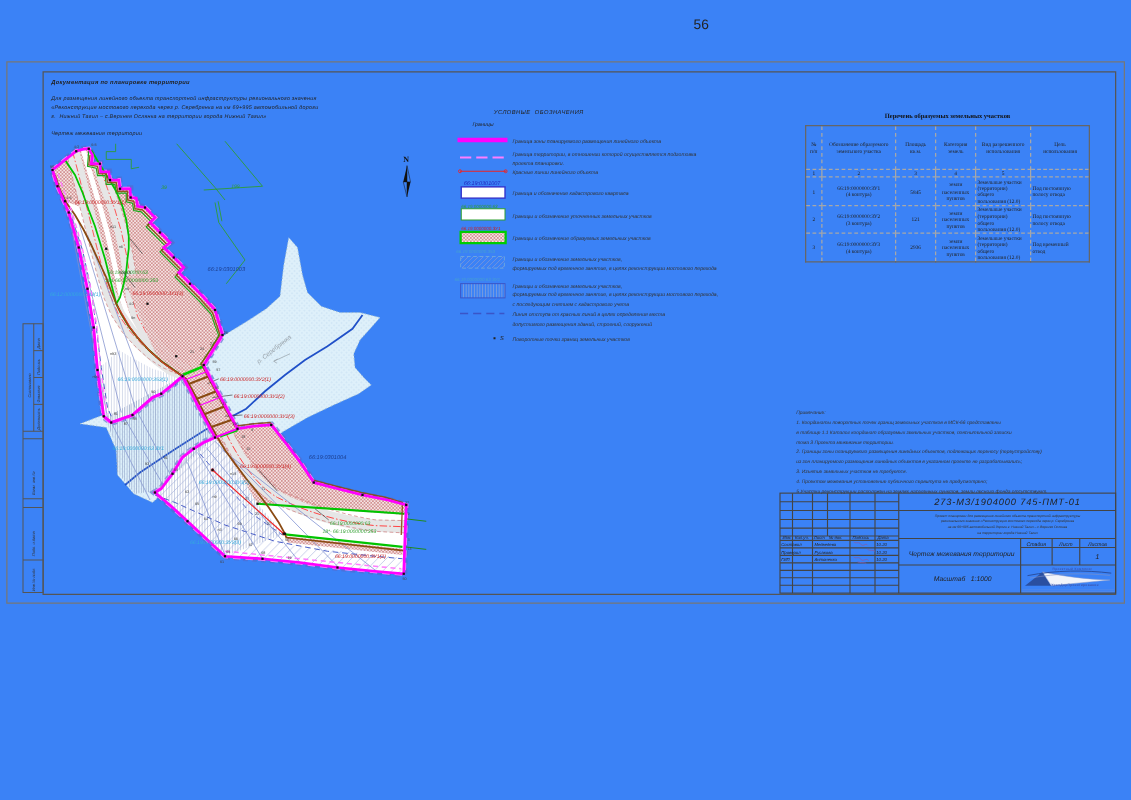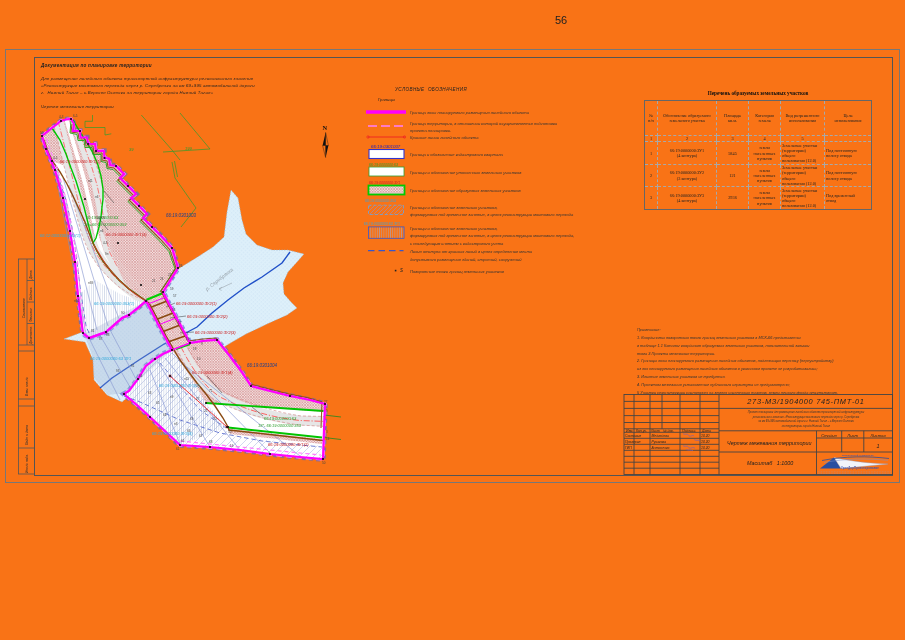--- a/index.html
+++ b/index.html
@@ -1,16 +1,16 @@
 <!DOCTYPE html>
 <html><head>
 <meta charset="utf-8">
 <style>
 html,body{margin:0;padding:0;background:#fff;}
-.page{position:relative;width:905px;height:640px;background:#f97316;overflow:hidden;
+.page{position:relative;width:905px;height:640px;background:#3b82f6;overflow:hidden;
   font-family:"Liberation Sans",sans-serif;}
 .abs{position:absolute;}
 .it{font-style:italic;color:#222;}
 .outer{left:5px;top:49px;width:893px;height:432px;border:1px solid #777;}
 .inner{left:34px;top:57px;width:857px;height:417px;border:1.5px solid #555;}
 .pgnum{left:548px;top:13.5px;width:26px;text-align:center;font-size:11px;color:#222;}
 .h1{left:41px;top:63px;font-size:4.6px;font-weight:bold;letter-spacing:.25px;}
 .p1{left:41px;top:76px;font-size:4.3px;line-height:6.9px;letter-spacing:.2px;white-space:nowrap;}
 .h2{left:41px;top:104px;font-size:4.3px;letter-spacing:.2px;}
 .lg{font-size:4.1px;line-height:7.4px;color:#333;font-style:italic;white-space:nowrap;}

